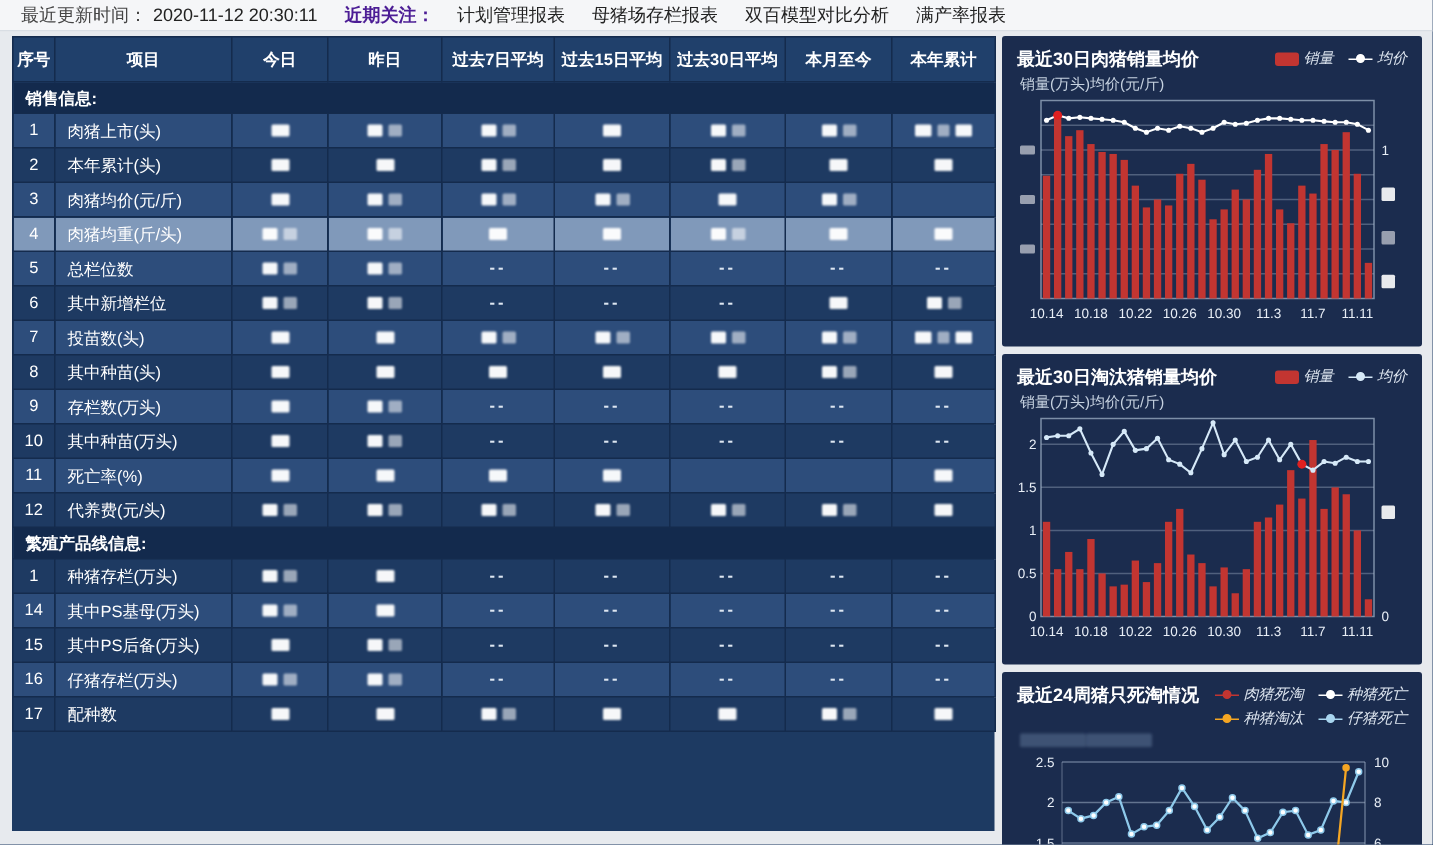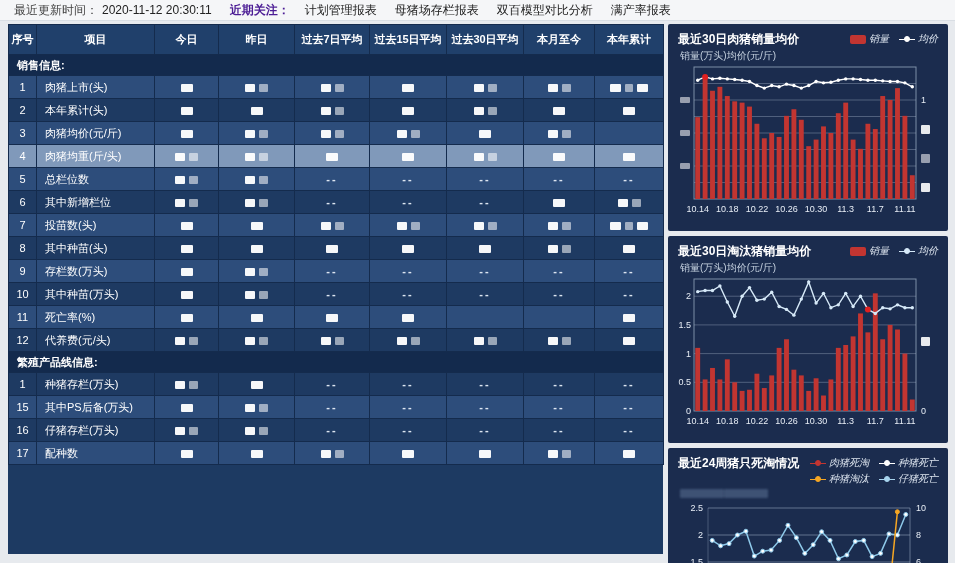--- a/index.html
+++ b/index.html
@@ -224,20 +224,31 @@
           <td><span class="blk" style="width: 10px;"></span><span class="blk g" style="width: 9px;"></span></td>
           <td><span class="blk" style="width: 10px;"></span><span class="blk g" style="width: 9px;"></span></td>
           <td><span class="blk" style="width: 12px;"></span></td>
         </tr>
         <tr class="section">
           <td colspan="9">繁殖产品线信息:</td>
         </tr>
         <tr>
           <td>1</td>
           <td class="name">种猪存栏(万头)</td>
+          <td><span class="blk" style="width: 10px;"></span><span class="blk g" style="width: 9px;"></span></td>
+          <td><span class="blk" style="width: 12px;"></span></td>
+          <td><span class="dash">--</span></td>
+          <td><span class="dash">--</span></td>
+          <td><span class="dash">--</span></td>
+          <td><span class="dash">--</span></td>
+          <td><span class="dash">--</span></td>
+        </tr>
+        <tr>
+          <td>14</td>
+          <td class="name">其中PS基母(万头)</td>
           <td><span class="blk" style="width: 10px;"></span><span class="blk g" style="width: 9px;"></span></td>
           <td><span class="blk" style="width: 12px;"></span></td>
           <td><span class="dash">--</span></td>
           <td><span class="dash">--</span></td>
           <td><span class="dash">--</span></td>
           <td><span class="dash">--</span></td>
           <td><span class="dash">--</span></td>
         </tr>
         <tr>
           <td>15</td>

